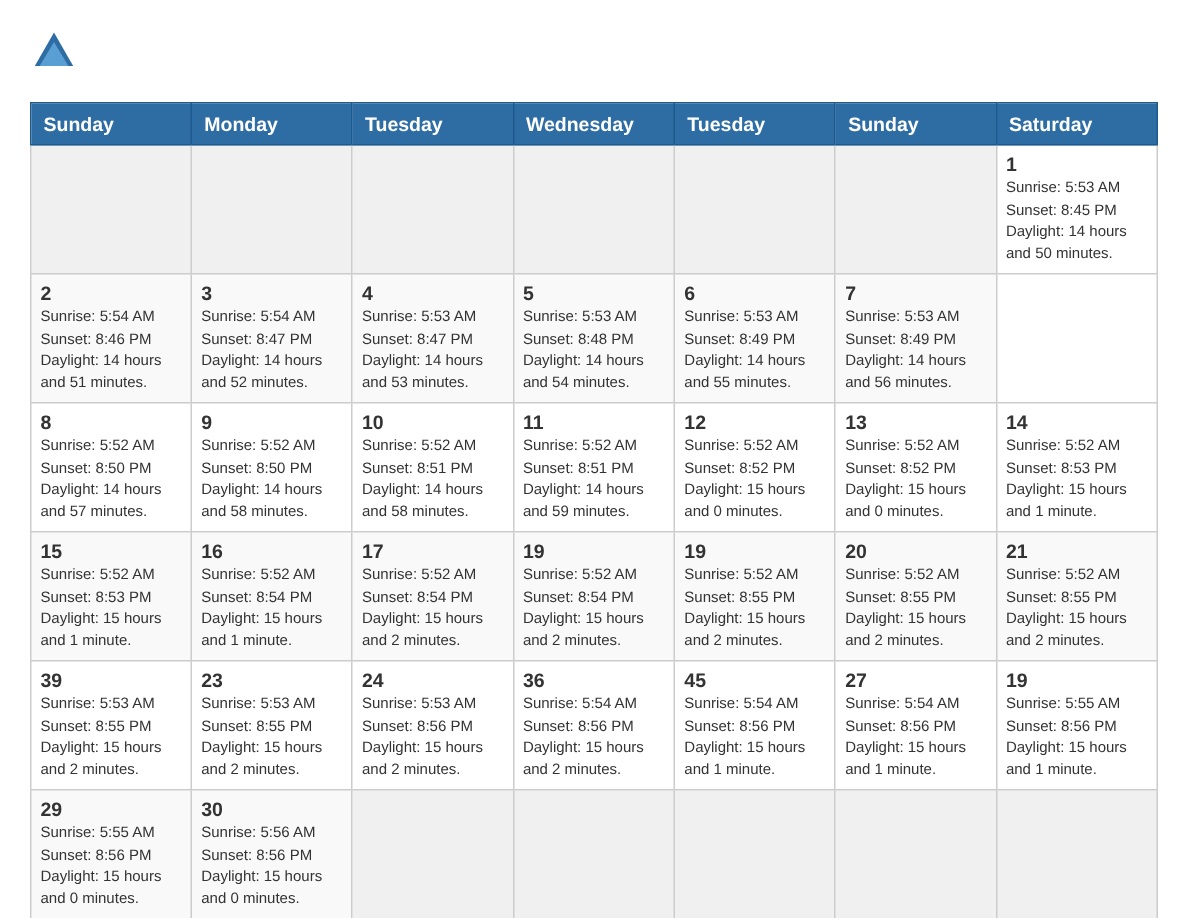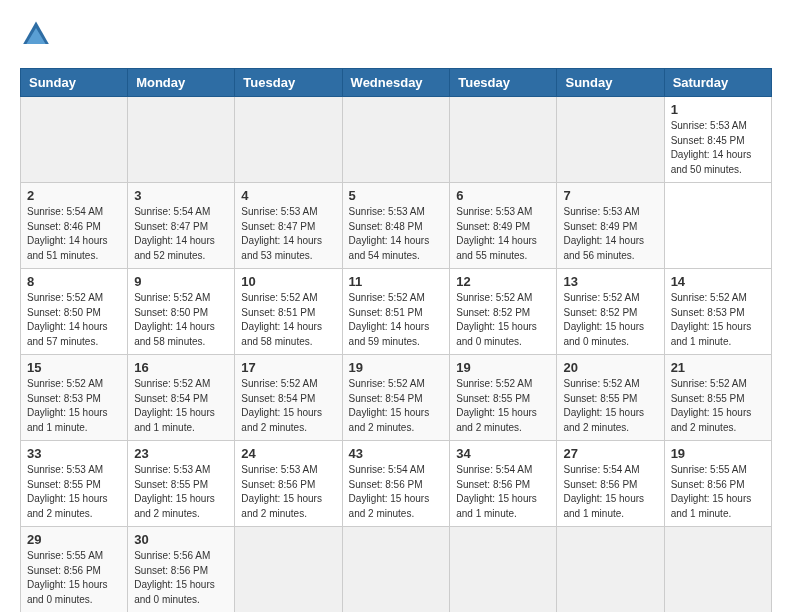--- a/index.html
+++ b/index.html
@@ -220,37 +220,37 @@
           <span class="day-num">20</span>
           <div class="day-info">Sunrise: 5:52 AM<br>Sunset: 8:55 PM<br>Daylight: 15 hours and 2 minutes.</div>
         </td>
         <td>
           <span class="day-num">21</span>
           <div class="day-info">Sunrise: 5:52 AM<br>Sunset: 8:55 PM<br>Daylight: 15 hours and 2 minutes.</div>
         </td>
       </tr>
       <tr>
         <td>
-          <span class="day-num">33</span>
+          <span class="day-num">39</span>
           <div class="day-info">Sunrise: 5:53 AM<br>Sunset: 8:55 PM<br>Daylight: 15 hours and 2 minutes.</div>
         </td>
         <td>
           <span class="day-num">23</span>
           <div class="day-info">Sunrise: 5:53 AM<br>Sunset: 8:55 PM<br>Daylight: 15 hours and 2 minutes.</div>
         </td>
         <td>
           <span class="day-num">24</span>
           <div class="day-info">Sunrise: 5:53 AM<br>Sunset: 8:56 PM<br>Daylight: 15 hours and 2 minutes.</div>
         </td>
         <td>
-          <span class="day-num">43</span>
+          <span class="day-num">36</span>
           <div class="day-info">Sunrise: 5:54 AM<br>Sunset: 8:56 PM<br>Daylight: 15 hours and 2 minutes.</div>
         </td>
         <td>
-          <span class="day-num">34</span>
+          <span class="day-num">45</span>
           <div class="day-info">Sunrise: 5:54 AM<br>Sunset: 8:56 PM<br>Daylight: 15 hours and 1 minute.</div>
         </td>
         <td>
           <span class="day-num">27</span>
           <div class="day-info">Sunrise: 5:54 AM<br>Sunset: 8:56 PM<br>Daylight: 15 hours and 1 minute.</div>
         </td>
         <td>
           <span class="day-num">19</span>
           <div class="day-info">Sunrise: 5:55 AM<br>Sunset: 8:56 PM<br>Daylight: 15 hours and 1 minute.</div>
         </td>

